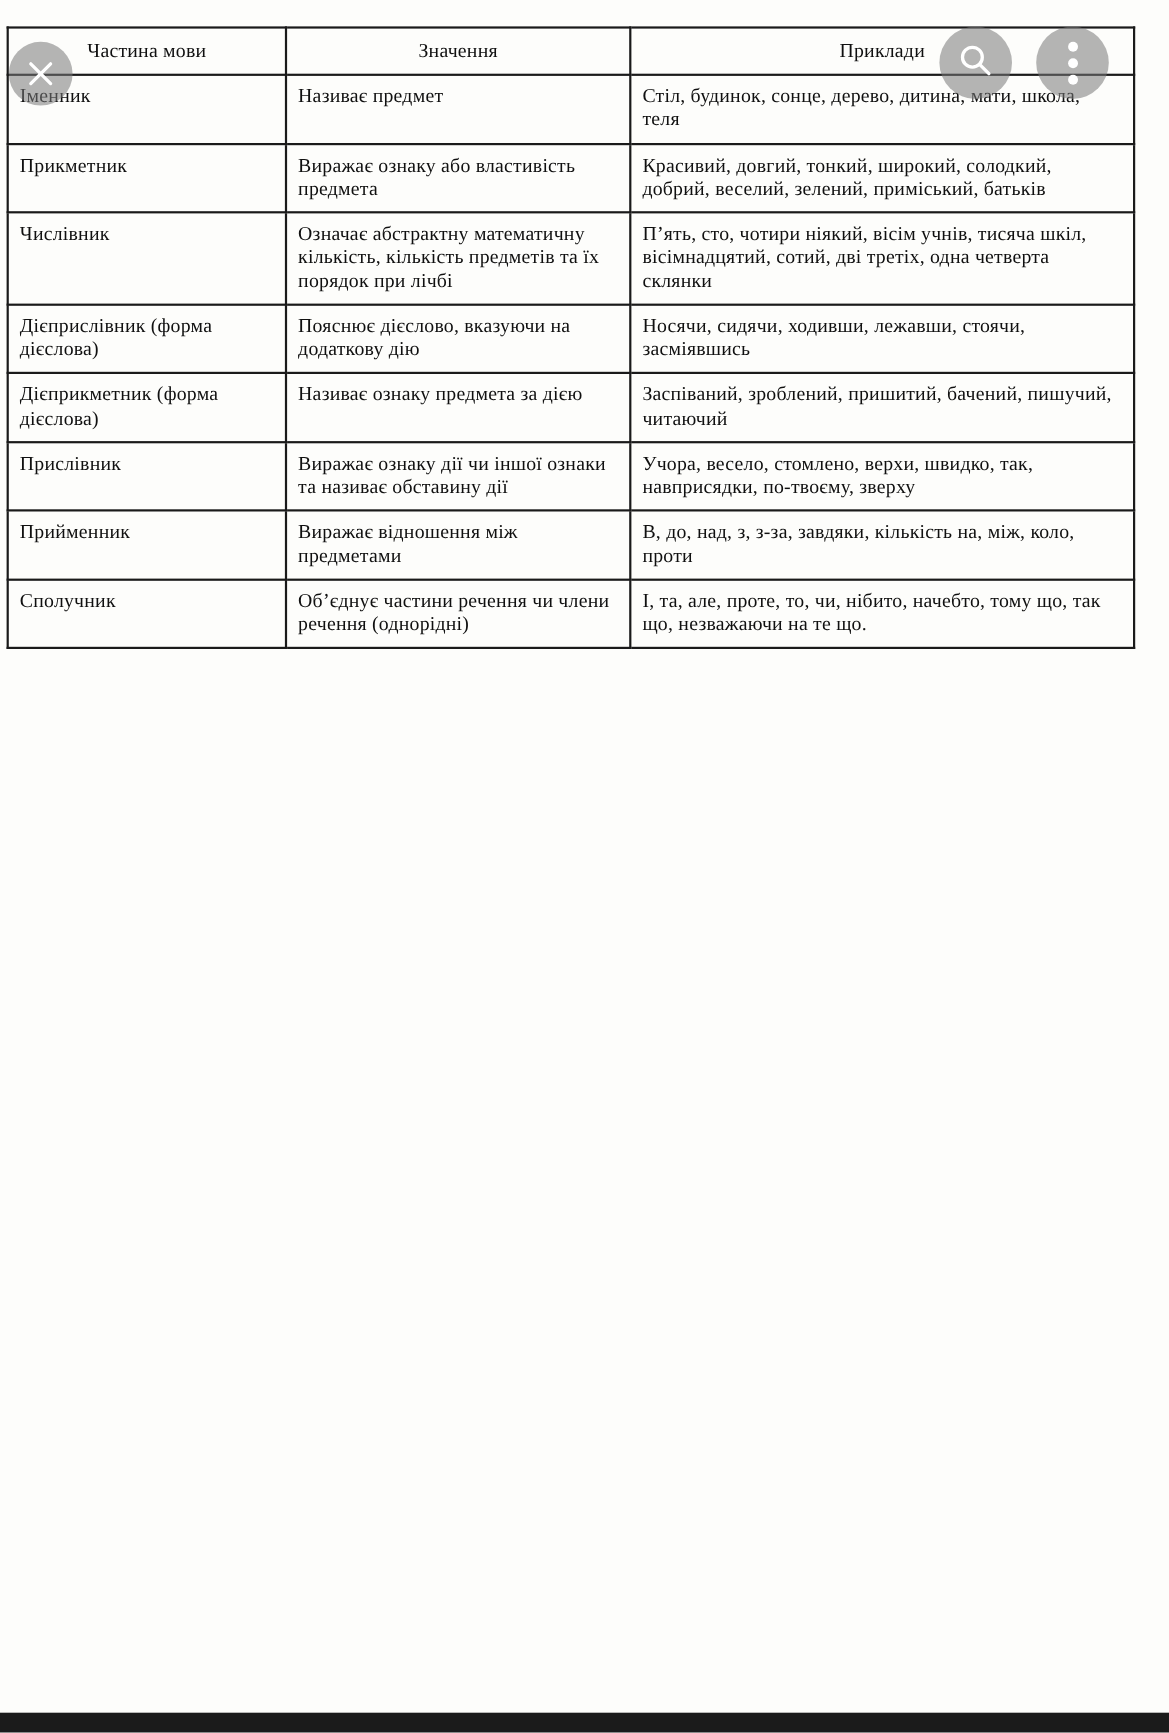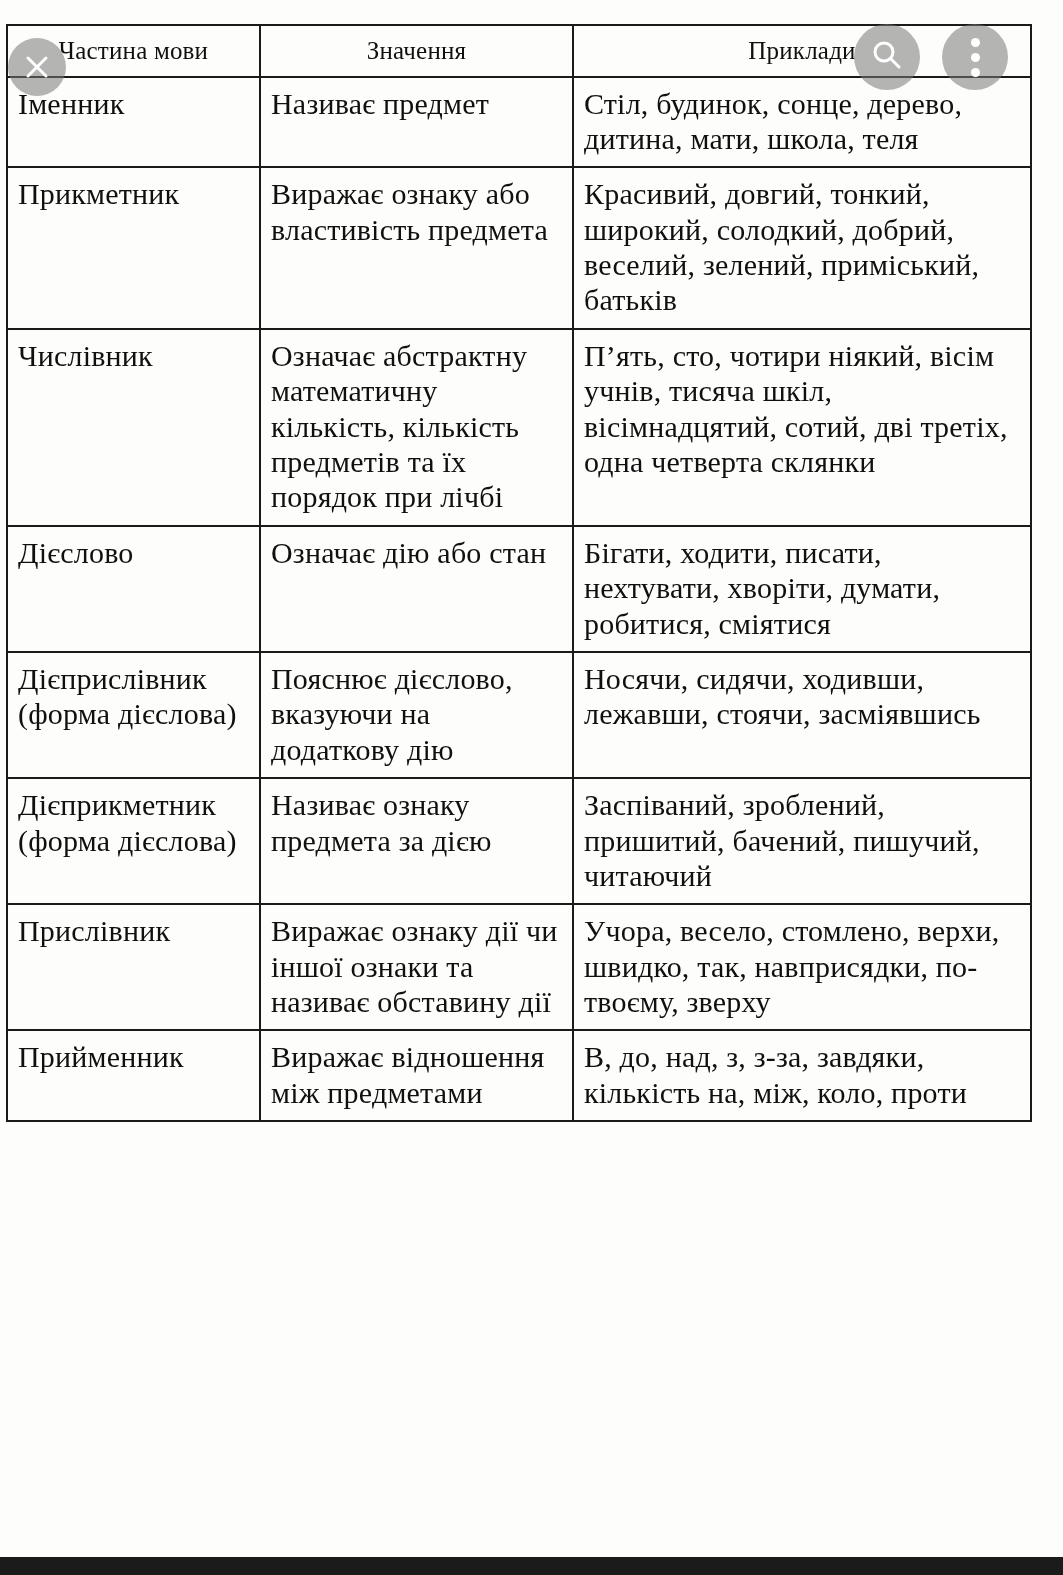--- a/index.html
+++ b/index.html
@@ -41,30 +41,30 @@
     width: 1024px;
     border-collapse: collapse;
     table-layout: fixed;
     background: #fdfdfb;
   }
   table.grammar-table td,
   table.grammar-table th {
     border: 2px solid #1a1a1a;
     vertical-align: top;
     padding: 8px 10px 10px 10px;
-    font-size: 30px;
+    font-size: 18px;
     line-height: 1.18;
     color: #101010;
     font-weight: 400;
     letter-spacing: 0.2px;
   }
   table.grammar-table th {
     text-align: center;
     font-weight: 400;
-    font-size: 25px;
+    font-size: 18px;
     padding-top: 10px;
     padding-bottom: 10px;
   }
   col.c1 { width: 253px; }
   col.c2 { width: 313px; }
   col.c3 { width: 458px; }
 
   td.col-pos   { white-space: normal; }
   td.col-mean  { white-space: normal; }
   td.col-exam  { white-space: normal; }
@@ -138,43 +138,43 @@
         <td class="col-pos">Прикметник</td>
         <td class="col-mean">Виражає ознаку або властивість предмета</td>
         <td class="col-exam">Красивий, довгий, тонкий, широкий, солодкий, добрий, веселий, зелений, приміський, батьків</td>
       </tr>
       <tr>
         <td class="col-pos">Числівник</td>
         <td class="col-mean">Означає абстрактну математичну кількість, кількість предметів та їх порядок при лічбі</td>
         <td class="col-exam">П’ять, сто, чотири ніякий, вісім учнів, тисяча шкіл, вісімнадцятий, сотий, дві третіх, одна четверта склянки</td>
       </tr>
       <tr>
-        <td class="col-pos">Дієслово</td>
-        <td class="col-mean">Означає дію або стан</td>
-        <td class="col-exam">Бігати, ходити, писати, нехтувати, хворіти, думати, робитися, сміятися</td>
-      </tr>
-      <tr>
         <td class="col-pos">Дієприслівник (форма дієслова)</td>
         <td class="col-mean">Пояснює дієслово, вказуючи на додаткову дію</td>
         <td class="col-exam">Носячи, сидячи, ходивши, лежавши, стоячи, засміявшись</td>
       </tr>
       <tr>
         <td class="col-pos">Дієприкметник (форма дієслова)</td>
         <td class="col-mean">Називає ознаку предмета за дією</td>
         <td class="col-exam">Заспіваний, зроблений, пришитий, бачений, пишучий, читаючий</td>
       </tr>
       <tr>
         <td class="col-pos">Прислівник</td>
         <td class="col-mean">Виражає ознаку дії чи іншої ознаки та називає обставину дії</td>
         <td class="col-exam">Учора, весело, стомлено, верхи, швидко, так, навприсядки, по-твоєму, зверху</td>
       </tr>
       <tr>
         <td class="col-pos">Прийменник</td>
         <td class="col-mean">Виражає відношення між предметами</td>
         <td class="col-exam">В, до, над, з, з-за, завдяки, кількість на, між, коло, проти</td>
+      </tr>
+      <tr>
+        <td class="col-pos">Сполучник</td>
+        <td class="col-mean">Об’єднує частини речення чи члени речення (однорідні)</td>
+        <td class="col-exam">І, та, але, проте, то, чи, нібито, начебто, тому що, так що, незважаючи на те що.</td>
       </tr>
     </tbody>
   </table>
 
   <div class="overlay-btn" id="close-btn">
     <span>
       <svg width="30" height="30" viewBox="0 0 30 30">
         <line x1="6" y1="6" x2="24" y2="24" stroke="#ffffff" stroke-width="3" stroke-linecap="round"></line>
         <line x1="24" y1="6" x2="6" y2="24" stroke="#ffffff" stroke-width="3" stroke-linecap="round"></line>
       </svg>

